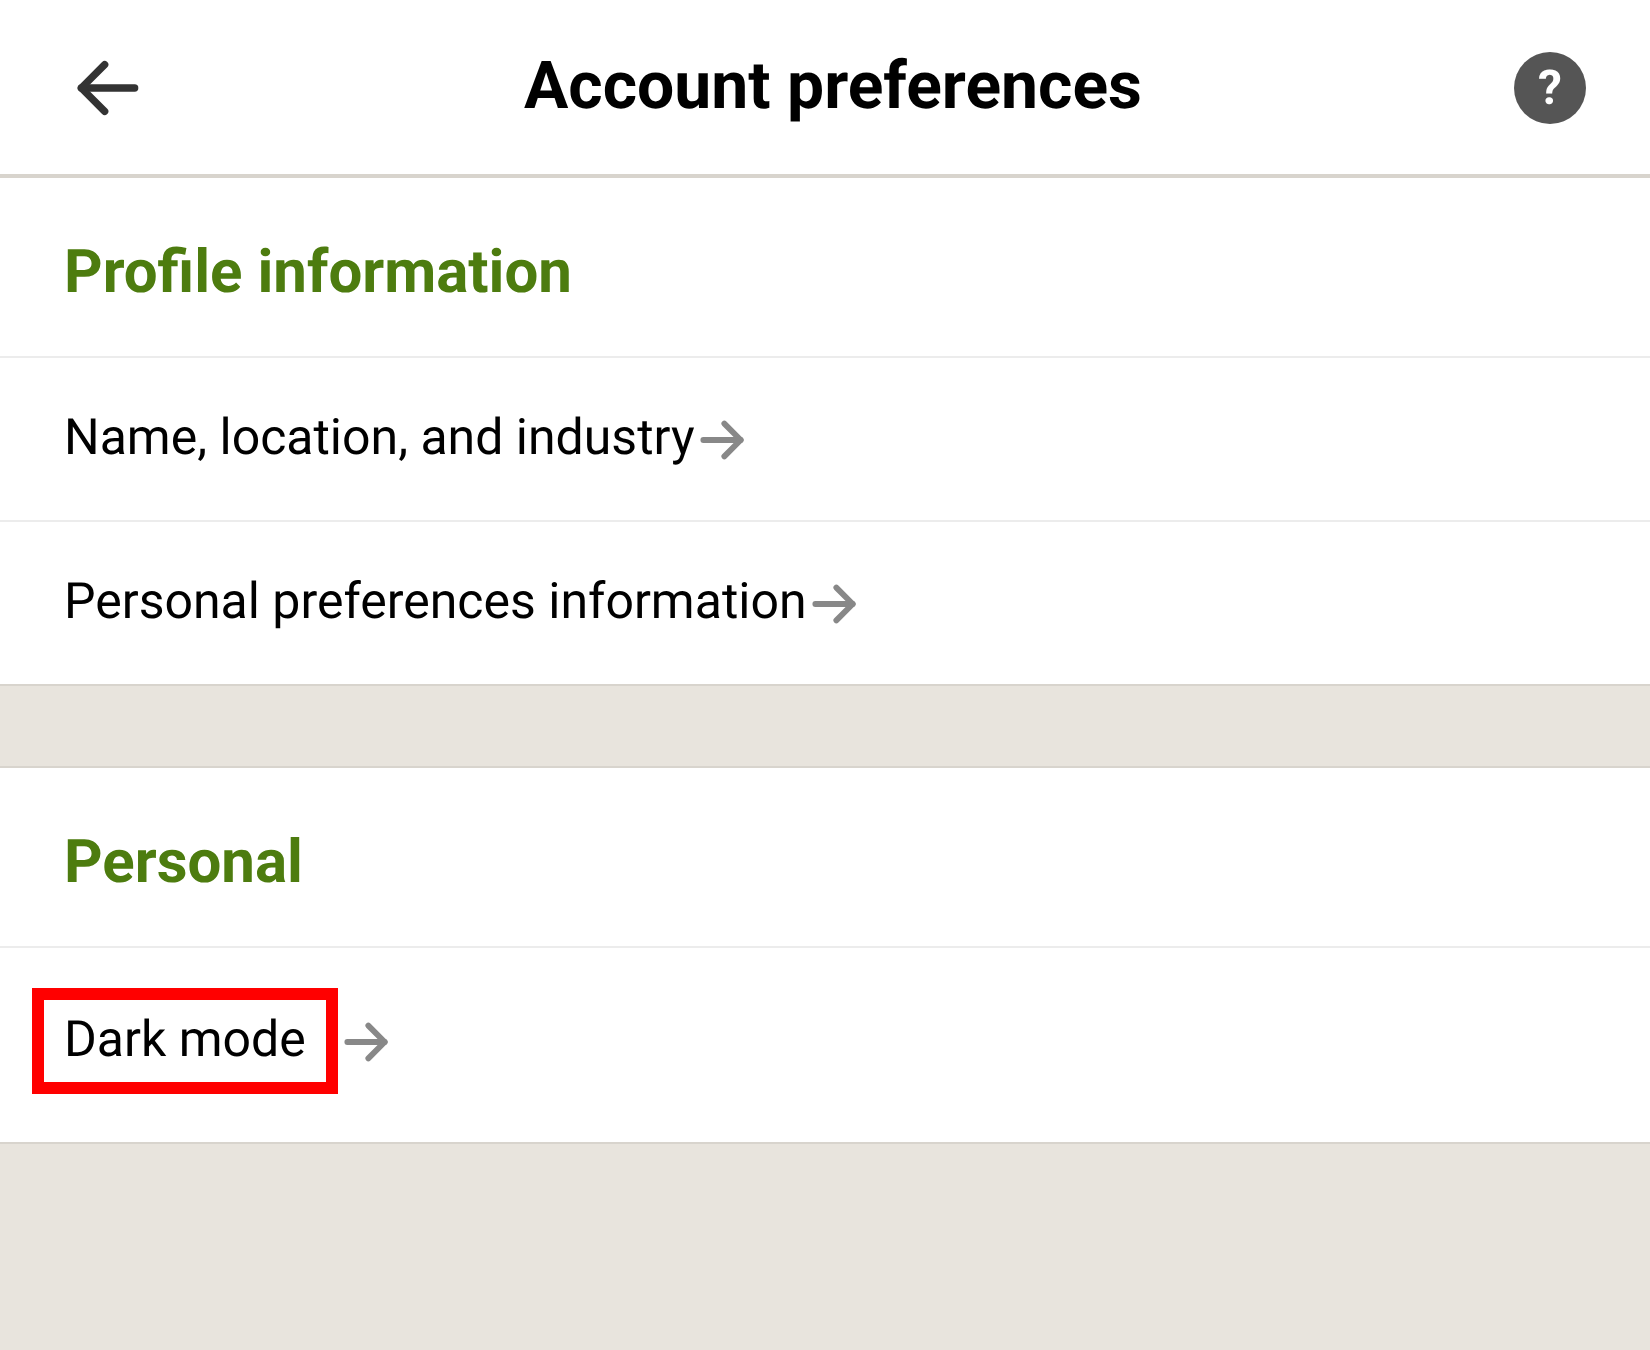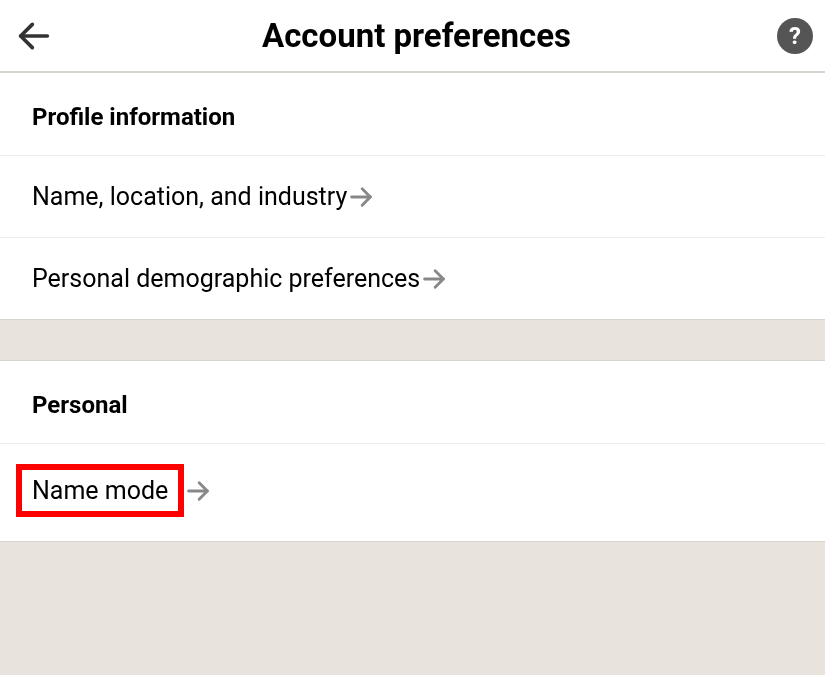--- a/index.html
+++ b/index.html
@@ -9,25 +9,25 @@
     }
     body {
       font-family: -apple-system, BlinkMacSystemFont, "Segoe UI", Roboto, Helvetica, Arial, sans-serif;
       background: #e8e4dd;
       width: 825px;
       height: 675px;
       overflow: hidden;
     }
     .header {
       background: #ffffff;
-      height: 72px;
+      height: 88px;
       display: flex;
       align-items: center;
       justify-content: space-between;
-      padding: 0 12px;
+      padding: 0 32px;
       border-bottom: 1px solid #d8d4cd;
     }
     .back-button {
       width: 44px;
       height: 44px;
       display: flex;
       align-items: center;
       justify-content: center;
       cursor: pointer;
     }
@@ -48,23 +48,23 @@
       color: #ffffff;
       font-size: 24px;
       font-weight: 700;
     }
     .section {
       background: #ffffff;
       border-top: 1px solid #d8d4cd;
       border-bottom: 1px solid #d8d4cd;
     }
     .section-header {
-      font-size: 24px;
+      font-size: 30px;
       font-weight: 700;
-      color: #000000;
+      color: #4d7c0f;
       padding: 30px 32px 24px 32px;
     }
     .row {
       display: flex;
       align-items: center;
       padding: 26px 32px;
       cursor: pointer;
       border-top: 1px solid #ececec;
     }
     .row:first-of-type {
@@ -118,38 +118,38 @@
     <div class="row-label">Name, location, and industry</div>
     <div class="chevron">
       <svg width="28" height="28" viewBox="0 0 24 24" fill="none" stroke="#888888" stroke-width="2.5" stroke-linecap="round" stroke-linejoin="round">
         <line x1="4" y1="12" x2="20" y2="12"></line>
         <polyline points="13 5 20 12 13 19"></polyline>
       </svg>
     </div>
   </div>
 
   <div class="row">
-    <div class="row-label">Personal demographic preferences</div>
+    <div class="row-label">Personal preferences information</div>
     <div class="chevron">
       <svg width="28" height="28" viewBox="0 0 24 24" fill="none" stroke="#888888" stroke-width="2.5" stroke-linecap="round" stroke-linejoin="round">
         <line x1="4" y1="12" x2="20" y2="12"></line>
         <polyline points="13 5 20 12 13 19"></polyline>
       </svg>
     </div>
   </div>
 </div>
 
 <div class="spacer"></div>
 
 <div class="section">
   <div class="section-header">Personal</div>
 
   <div class="row row-dark">
     <div class="highlight">
-      <span class="row-label">Name mode</span>
+      <span class="row-label">Dark mode</span>
     </div>
     <div class="chevron">
       <svg width="28" height="28" viewBox="0 0 24 24" fill="none" stroke="#888888" stroke-width="2.5" stroke-linecap="round" stroke-linejoin="round">
         <line x1="4" y1="12" x2="20" y2="12"></line>
         <polyline points="13 5 20 12 13 19"></polyline>
       </svg>
     </div>
   </div>
 </div>
 

